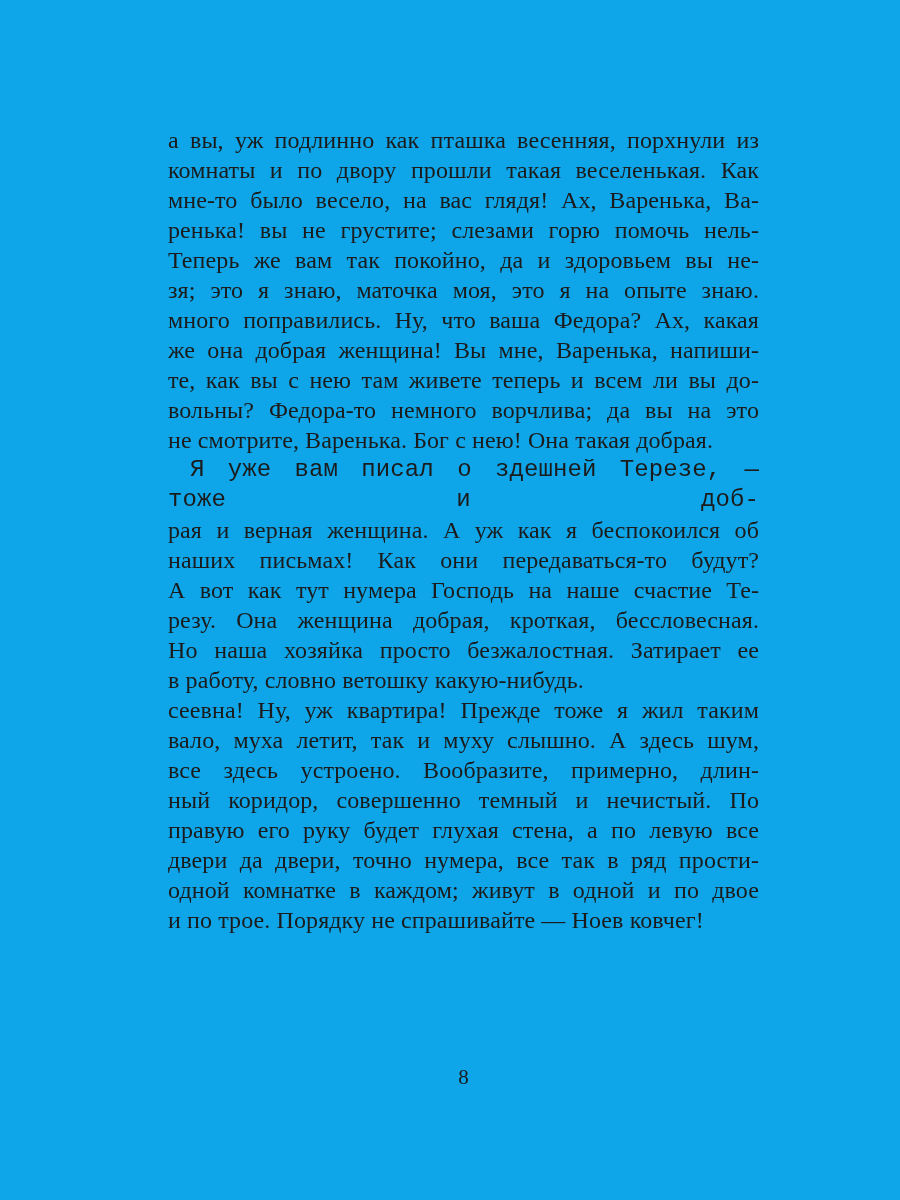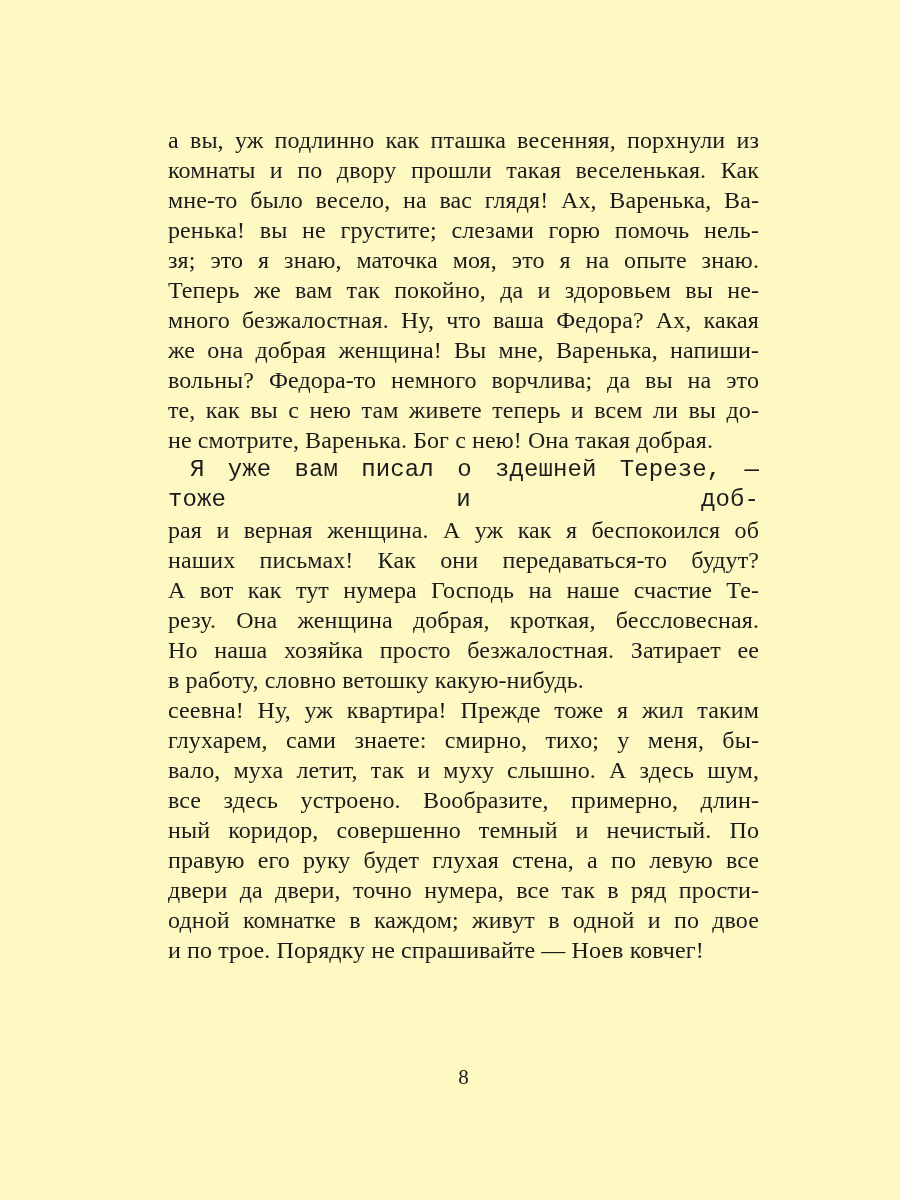--- a/index.html
+++ b/index.html
@@ -1,21 +1,21 @@
 <!DOCTYPE html>
 <html><head>
 <meta charset="utf-8">
 <style>
   * { margin: 0; padding: 0; box-sizing: border-box; }
   html, body { background: #ffffff; }
   .page {
     position: relative;
     width: 900px;
     height: 1200px;
-    background: #fef9c3;
+    background: #0ea5e9;
     overflow: hidden;
     font-family: "Liberation Serif", "DejaVu Serif", serif;
     color: #1b1b1b;
   }
   .text-block {
     position: absolute;
     left: 168px;
     top: 125px;
     width: 591px;
   }
@@ -47,36 +47,35 @@
 </style>
 </head>
 <body>
 
 <div class="page">
   <div class="text-block">
       <div class="line">а вы, уж подлинно как пташка весенняя, порхнули из</div>
       <div class="line">комнаты и по двору прошли такая веселенькая. Как</div>
       <div class="line">мне-то было весело, на вас глядя! Ах, Варенька, Ва-</div>
       <div class="line">ренька! вы не грустите; слезами горю помочь нель-</div>
+      <div class="line">Теперь же вам так покойно, да и здоровьем вы не-</div>
       <div class="line">зя; это я знаю, маточка моя, это я на опыте знаю.</div>
-      <div class="line">Теперь же вам так покойно, да и здоровьем вы не-</div>
-      <div class="line">много безжалостная. Ну, что ваша Федора? Ах, какая</div>
+      <div class="line">много поправились. Ну, что ваша Федора? Ах, какая</div>
       <div class="line">же она добрая женщина! Вы мне, Варенька, напиши-</div>
+      <div class="line">те, как вы с нею там живете теперь и всем ли вы до-</div>
       <div class="line">вольны? Федора-то немного ворчлива; да вы на это</div>
-      <div class="line">те, как вы с нею там живете теперь и всем ли вы до-</div>
       <div class="line last">не смотрите, Варенька. Бог с нею! Она такая добрая.</div>
       <div class="line indent">Я уже вам писал о здешней Терезе, — тоже и доб-</div>
       <div class="line">рая и верная женщина. А уж как я беспокоился об</div>
       <div class="line">наших письмах! Как они передаваться-то будут?</div>
       <div class="line">А вот как тут нумера Господь на наше счастие Те-</div>
       <div class="line">резу. Она женщина добрая, кроткая, бессловесная.</div>
       <div class="line">Но наша хозяйка просто безжалостная. Затирает ее</div>
       <div class="line last">в работу, словно ветошку какую-нибудь.</div>
       <div class="line">сеевна! Ну, уж квартира! Прежде тоже я жил таким</div>
-      <div class="line">глухарем, сами знаете: смирно, тихо; у меня, бы-</div>
       <div class="line">вало, муха летит, так и муху слышно. А здесь шум,</div>
       <div class="line">все здесь устроено. Вообразите, примерно, длин-</div>
       <div class="line">ный коридор, совершенно темный и нечистый. По</div>
       <div class="line">правую его руку будет глухая стена, а по левую все</div>
       <div class="line">двери да двери, точно нумера, все так в ряд прости-</div>
       <div class="line">одной комнатке в каждом; живут в одной и по двое</div>
       <div class="line last">и по трое. Порядку не спрашивайте — Ноев ковчег!</div>
     </div>
   <div class="page-number">8</div>
 </div>

